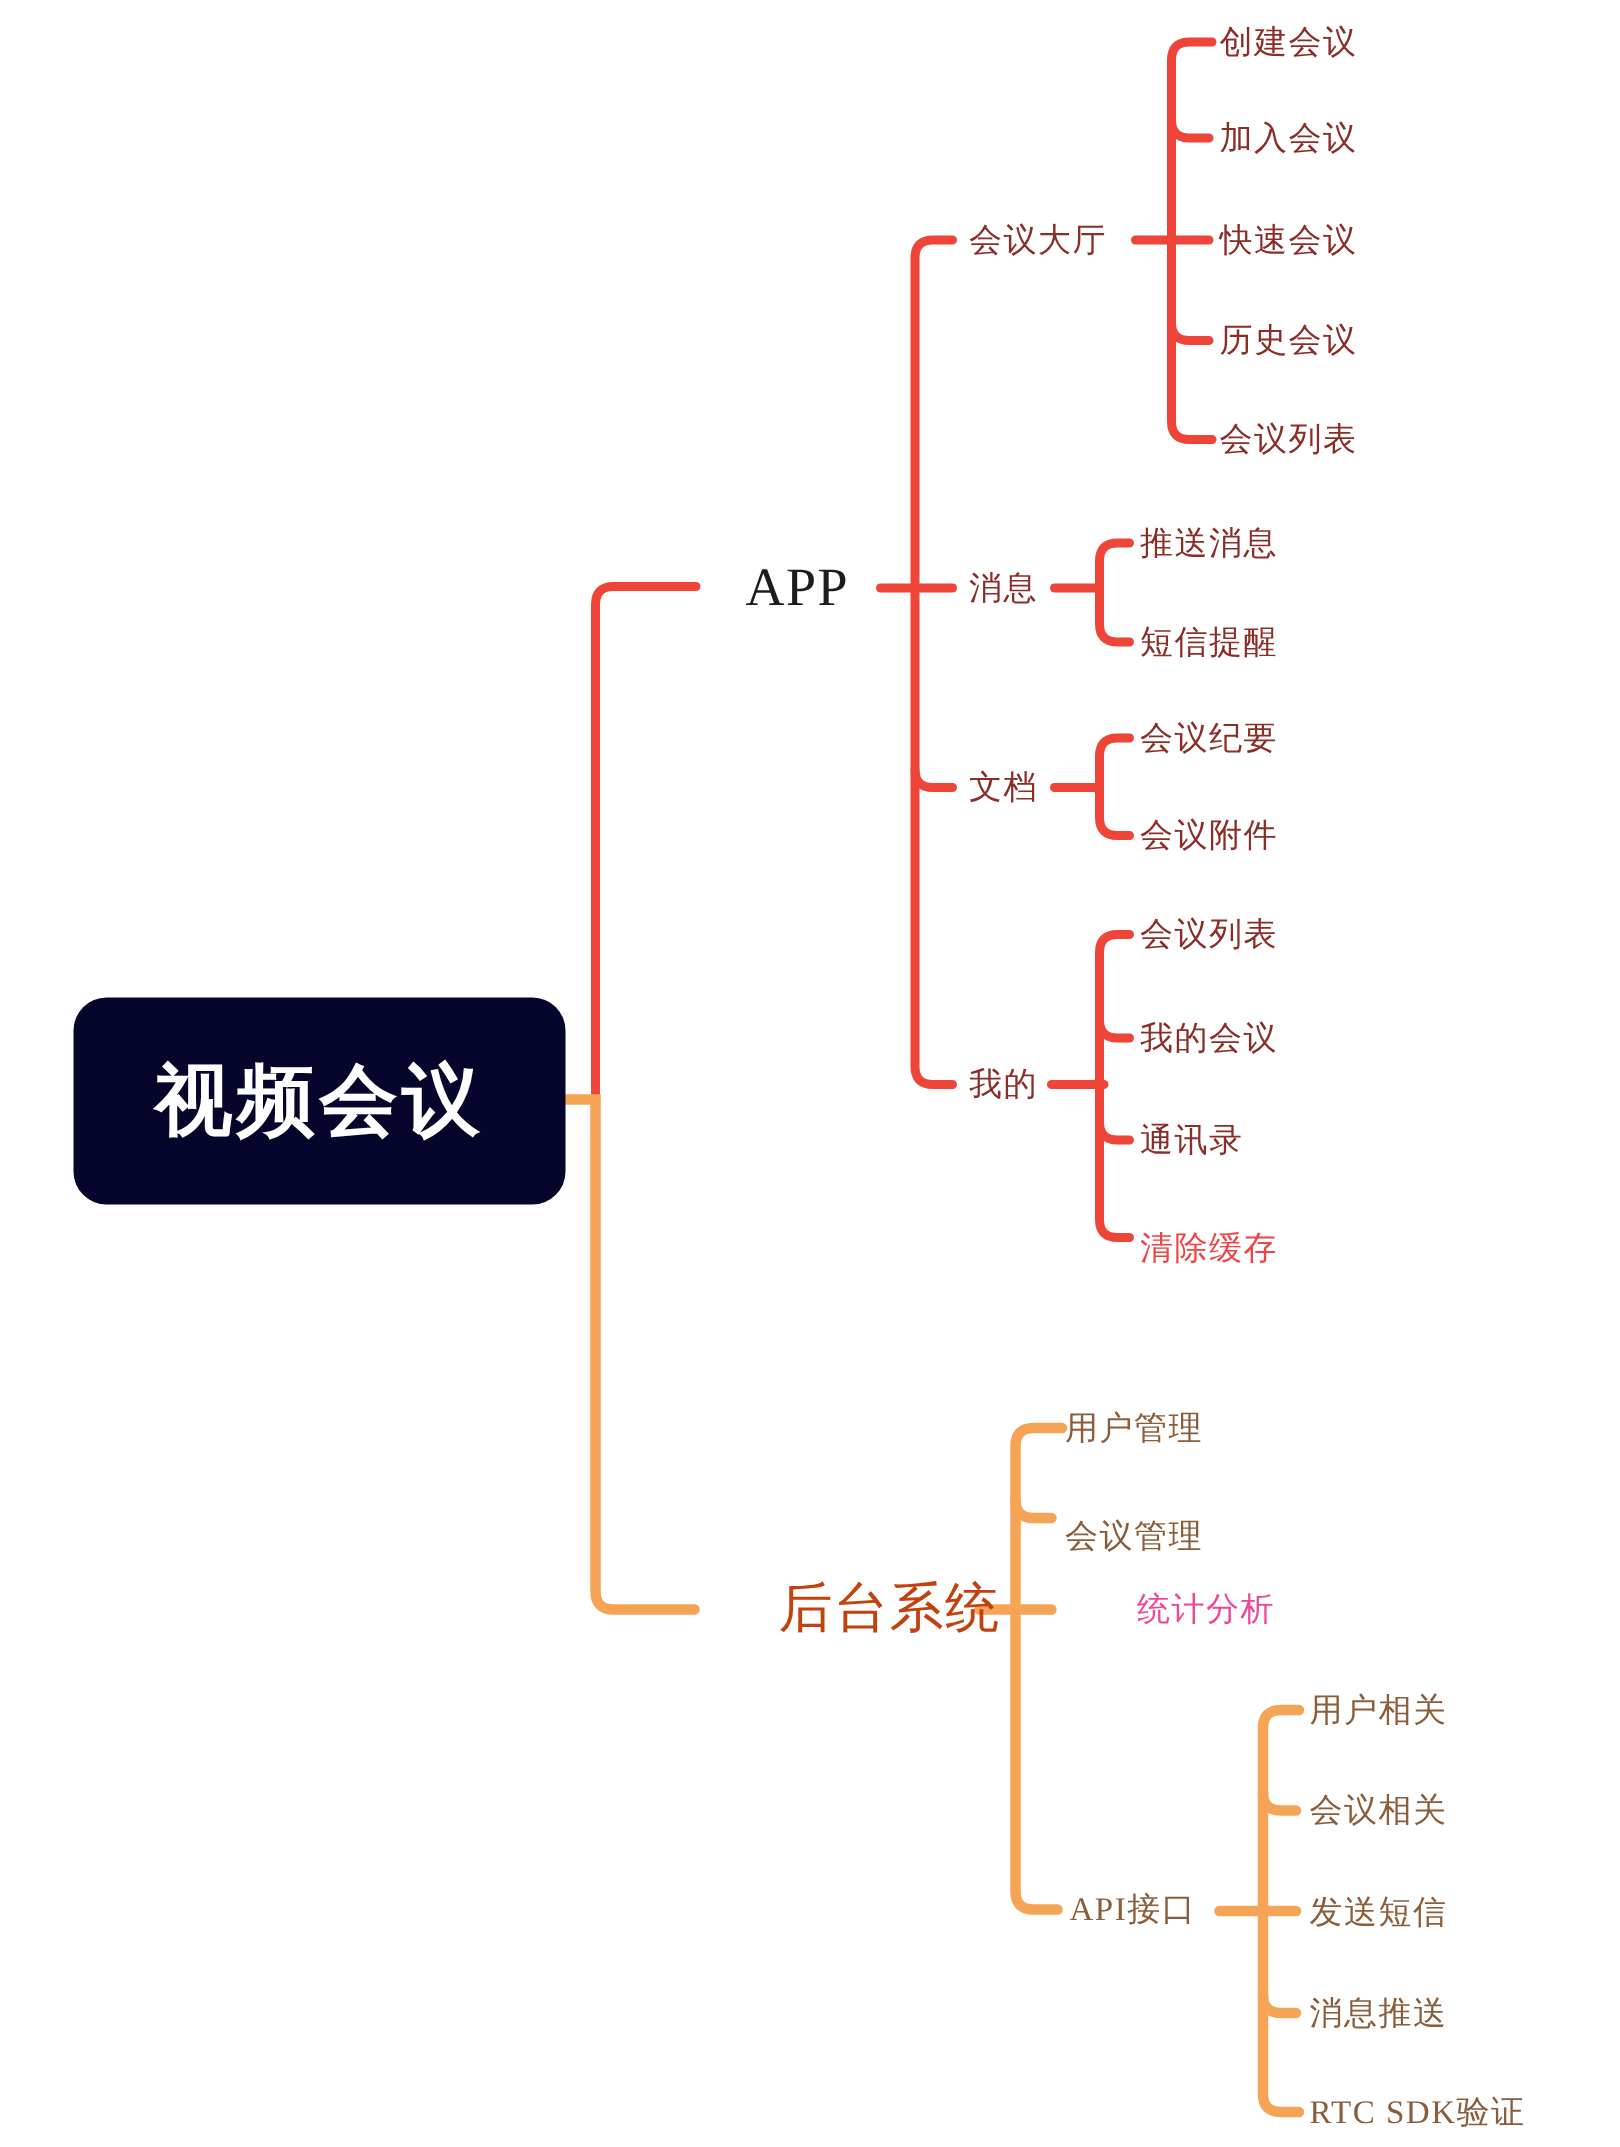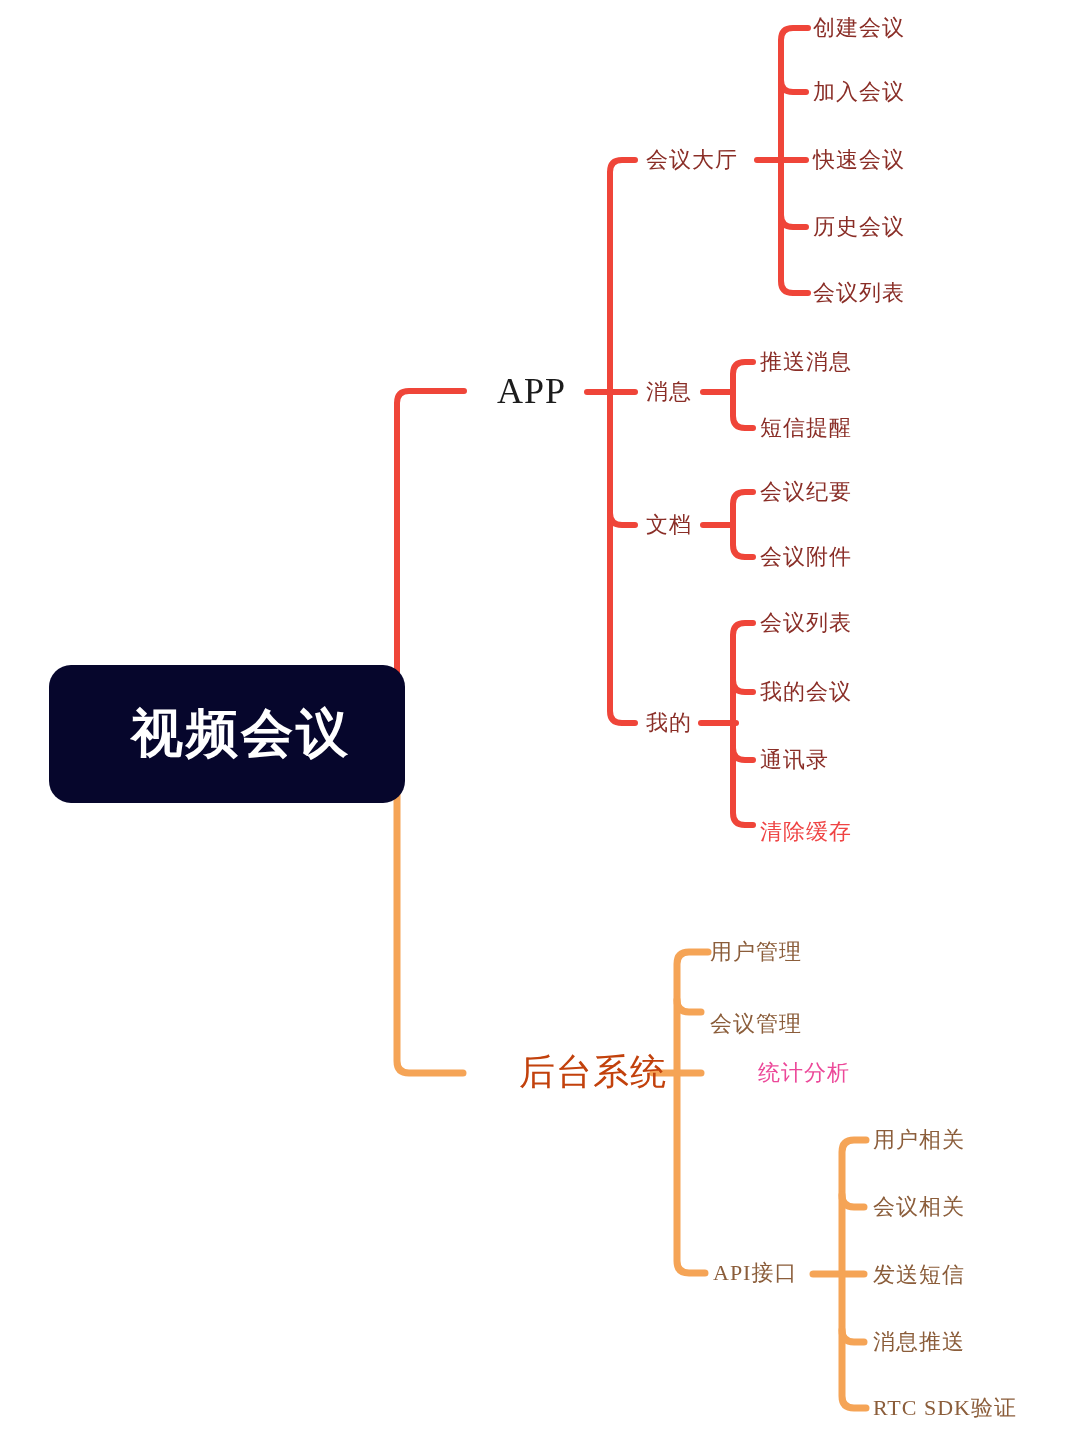--- a/index.html
+++ b/index.html
@@ -26,21 +26,20 @@
   .serif { font-family: "Liberation Serif", "DejaVu Serif", serif; }
   .root-node {
     position: absolute;
     left: 49px; top: 665px;
     width: 328px; height: 138px;
     border-radius: 22px;
     background: #06062c;
     display: flex;
     align-items: center;
     justify-content: center;
-    padding-left: 28px;
   }
   .root-text {
     font-size: 52px;
     font-weight: bold;
     letter-spacing: 3px;
     color: #ffffff;
   }
 </style>
 </head>
 <body>

